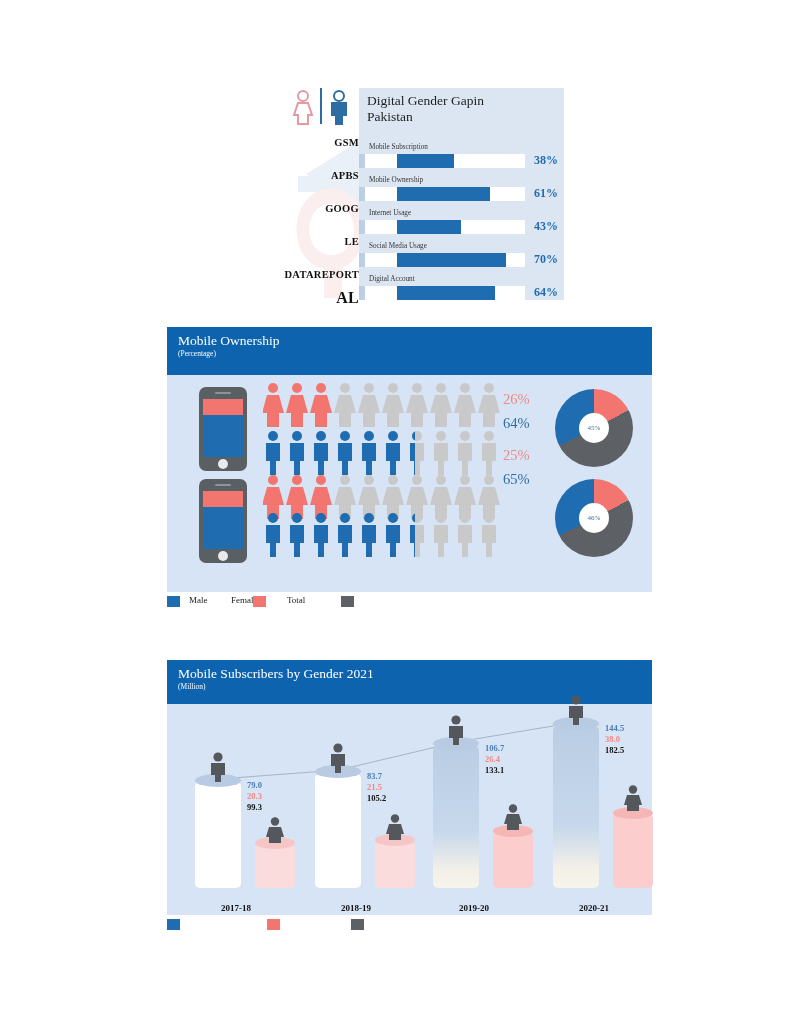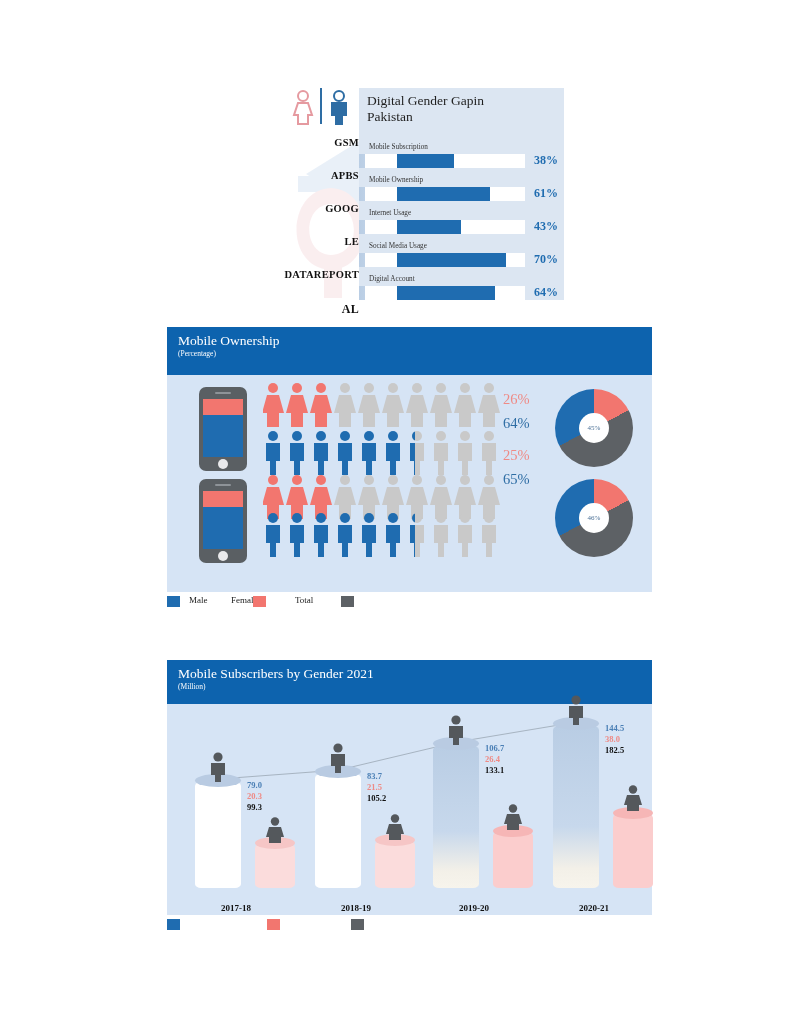--- a/index.html
+++ b/index.html
@@ -162,21 +162,21 @@
         <div class="c1-barwrap">
           <div class="c1-grad"></div>
           <div class="c1-track"></div>
           <div class="c1-cap">Digital Account</div>
           <div class="c1-fill" style="width:98px"></div>
           <div class="c1-pct">64%</div>
         </div>
       </div>
 
       <div class="c1-row" style="height:14px">
-        <div class="c1-left" style="top:12px;font-size:12px">
+        <div class="c1-left" style="top:0;font-size:16px">
           <span>AL</span>
         </div>
       </div>
 
     </div>
   </div>
 
   <div id="chart2" class="card">
     <div class="card-head">
       <div class="card-title">Mobile Ownership</div>
@@ -289,21 +289,21 @@
       <div class="donut" style="left:388px;top:104px;background:conic-gradient(#f2766f 0deg 63deg,#5d6165 63deg 243deg,#1f6cb0 243deg 360deg)">
         <div class="hole">46%</div>
       </div>
     </div>
 
     <div class="legend2">
       <div class="lg-sw" style="left:0px;background:#1f6cb0"></div>
       <div class="lg-tx" style="left:22px">Male</div>
       <div class="lg-tx" style="left:64px">Female</div>
       <div class="lg-sw" style="left:86px;background:#f2766f"></div>
-      <div class="lg-tx" style="left:128px">Total</div>
+      <div class="lg-tx" style="left:120px">Total</div>
       <div class="lg-sw" style="left:174px;background:#5d6165"></div>
     </div>
   </div>
 
   <div id="chart3" class="card">
     <div class="card-head">
       <div class="card-title">Mobile Subscribers by Gender 2021</div>
       <div class="card-sub">(Million)</div>
     </div>
 

